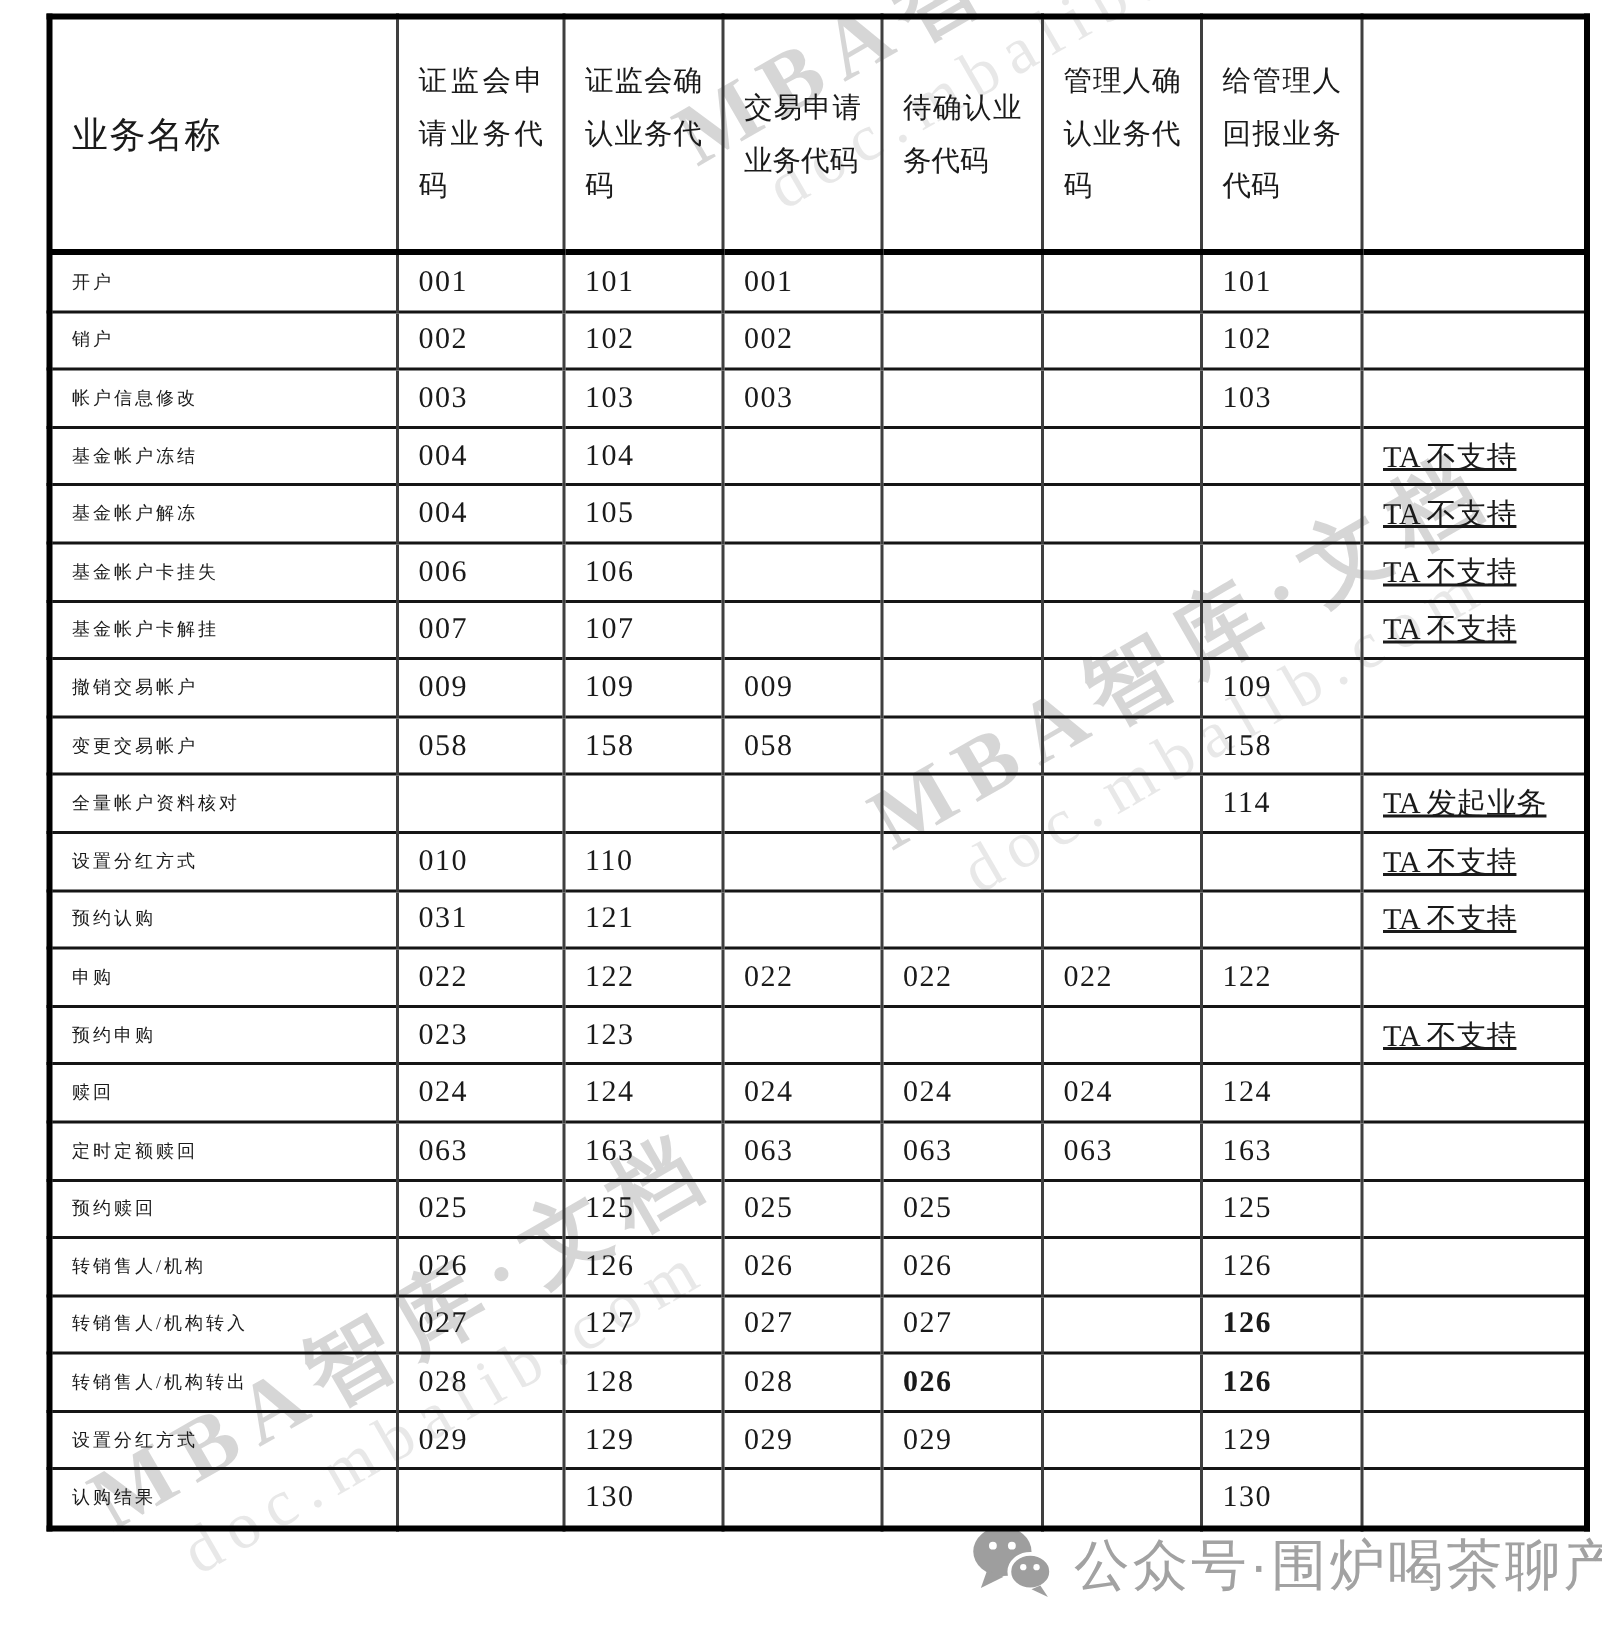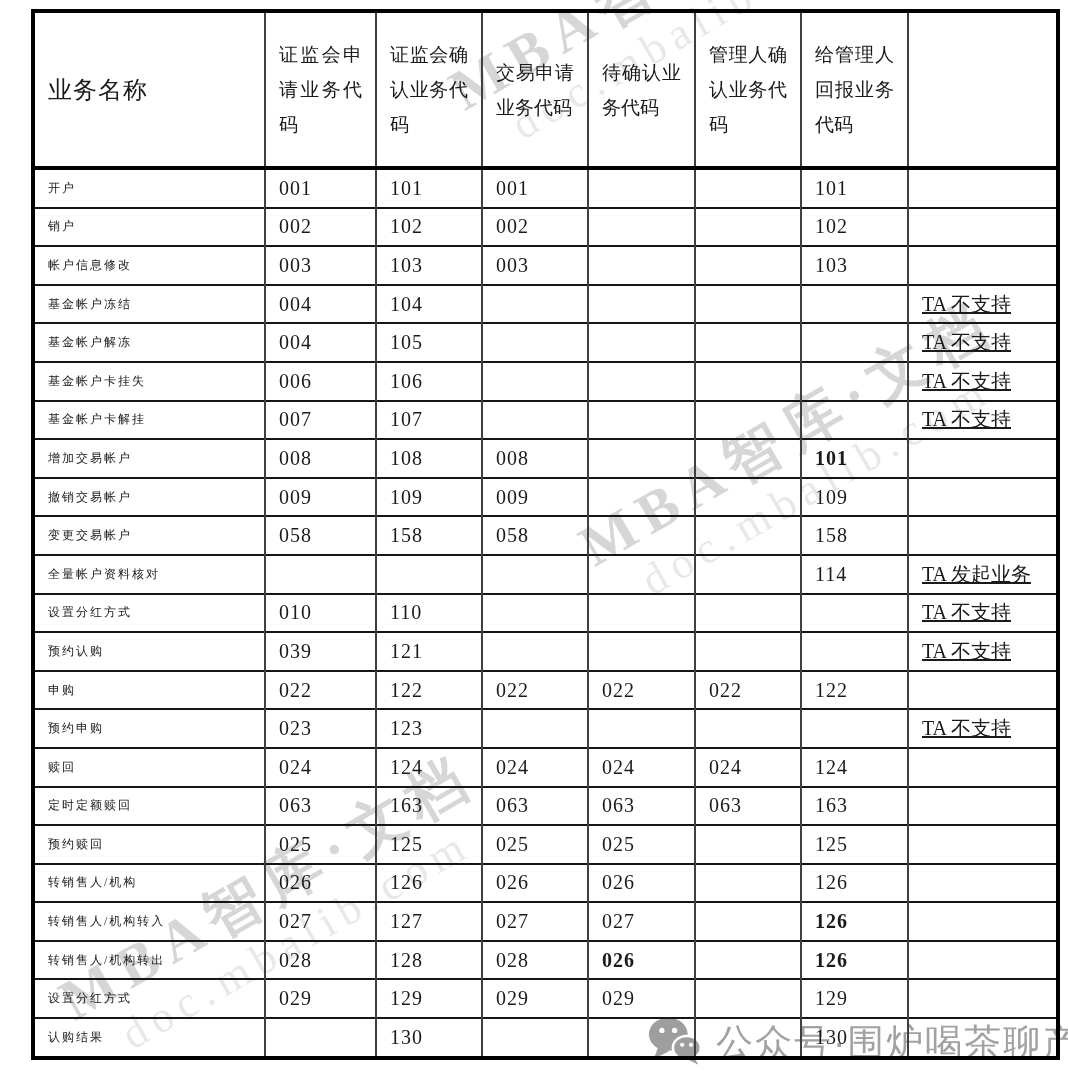--- a/index.html
+++ b/index.html
@@ -200,30 +200,20 @@
           <td class="name">基金帐户卡解挂</td>
           <td class="code">007</td>
           <td class="code">107</td>
           <td class="code"></td>
           <td class="code"></td>
           <td class="code"></td>
           <td class="code"></td>
           <td class="note">TA 不支持</td>
         </tr>
         <tr>
-          <td class="name">增加交易帐户</td>
-          <td class="code">008</td>
-          <td class="code">108</td>
-          <td class="code">008</td>
-          <td class="code"></td>
-          <td class="code"></td>
-          <td class="code b">101</td>
-          <td class="note"></td>
-        </tr>
-        <tr>
           <td class="name">撤销交易帐户</td>
           <td class="code">009</td>
           <td class="code">109</td>
           <td class="code">009</td>
           <td class="code"></td>
           <td class="code"></td>
           <td class="code">109</td>
           <td class="note"></td>
         </tr>
         <tr>
@@ -251,21 +241,21 @@
           <td class="code">010</td>
           <td class="code">110</td>
           <td class="code"></td>
           <td class="code"></td>
           <td class="code"></td>
           <td class="code"></td>
           <td class="note">TA 不支持</td>
         </tr>
         <tr>
           <td class="name">预约认购</td>
-          <td class="code">039</td>
+          <td class="code">031</td>
           <td class="code">121</td>
           <td class="code"></td>
           <td class="code"></td>
           <td class="code"></td>
           <td class="code"></td>
           <td class="note">TA 不支持</td>
         </tr>
         <tr>
           <td class="name">申购</td>
           <td class="code">022</td>

